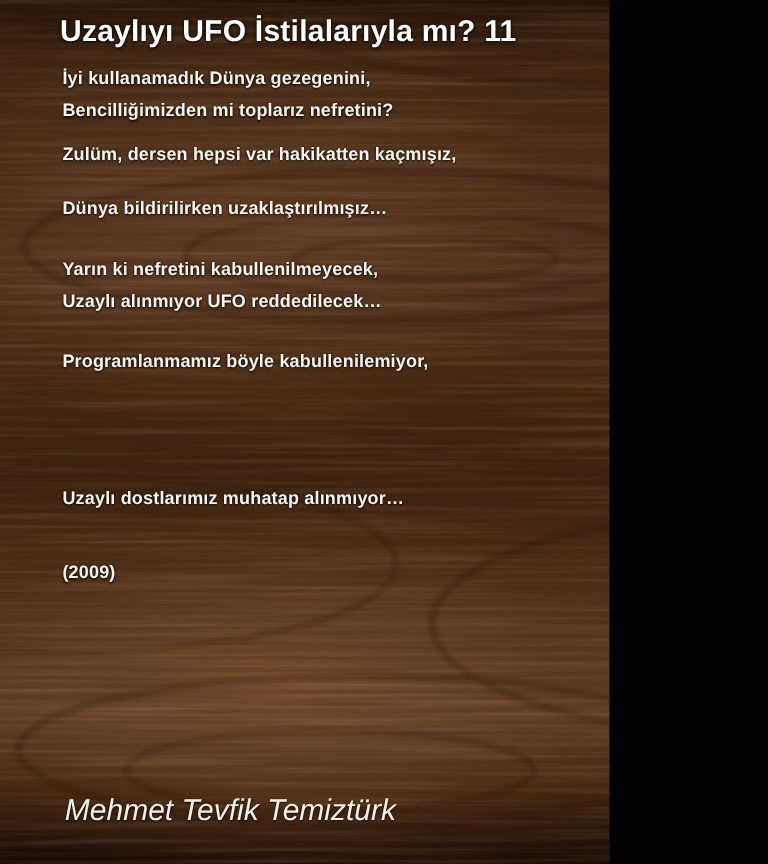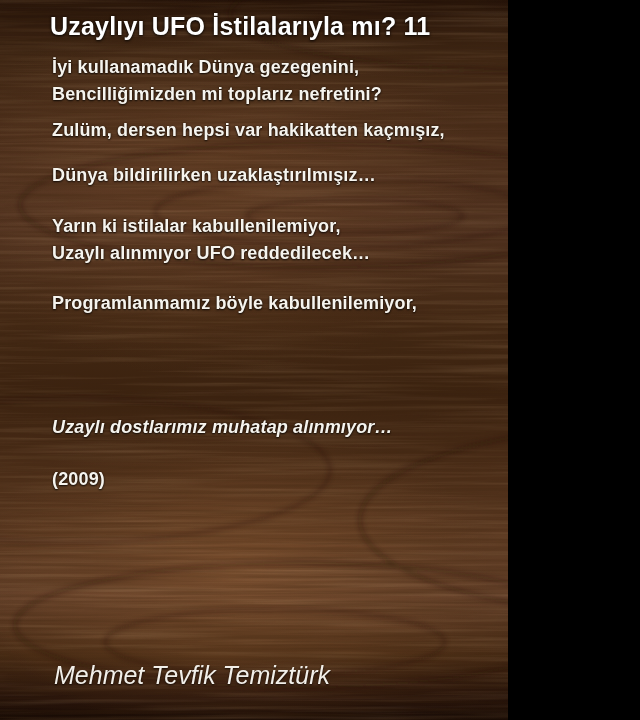--- a/index.html
+++ b/index.html
@@ -60,35 +60,35 @@
     font-size: 25px;
     font-weight: 700;
     letter-spacing: 0.2px;
     color: #ffffff;
     white-space: nowrap;
     text-shadow: 0 1px 3px rgba(0,0,0,0.8), 0 0 2px rgba(0,0,0,0.5);
   }
   .line {
     position: absolute;
     left: 52px;
-    font-size: 18px;
+    font-size: 15px;
     font-weight: 700;
     letter-spacing: 0.15px;
     color: #f6f4ee;
     white-space: nowrap;
     text-shadow: 0 1px 2px rgba(0,0,0,0.75), 0 0 2px rgba(0,0,0,0.45);
   }
   .l0 { top: 57px; }
   .l1 { top: 84px; }
   .l2 { top: 120px; }
   .l3 { top: 165px; }
   .l4 { top: 216px; }
   .l5 { top: 243px; }
   .l6 { top: 293px; }
-  .l7 { top: 417px; font-style: italic; }
+  .l7 { top: 407px; }
   .year { top: 469px; }
   .author {
     position: absolute;
     left: 54px;
     top: 661px;
     font-size: 25px;
     font-style: italic;
     font-weight: 400;
     color: #f2efe9;
     white-space: nowrap;
@@ -134,21 +134,21 @@
 
   <div class="text-layer">
     <h1 class="poem-title">Uzaylıyı UFO İstilalarıyla mı? 11</h1>
 
     <div class="line l0">İyi kullanamadık Dünya gezegenini,</div>
     <div class="line l1">Bencilliğimizden mi toplarız nefretini?</div>
 
     <div class="line l2">Zulüm, dersen hepsi var hakikatten kaçmışız,</div>
     <div class="line l3">Dünya bildirilirken uzaklaştırılmışız…</div>
 
-    <div class="line l4">Yarın ki istilalar kabullenilemiyor,</div>
+    <div class="line l4">Yarın ki nefretini kabullenilmeyecek,</div>
     <div class="line l5">Uzaylı alınmıyor UFO reddedilecek…</div>
 
     <div class="line l6">Programlanmamız böyle kabullenilemiyor,</div>
 
     <div class="line l7">Uzaylı dostlarımız muhatap alınmıyor…</div>
 
     <div class="line year">(2009)</div>
 
     <div class="author">Mehmet Tevfik Temiztürk</div>
   </div>

